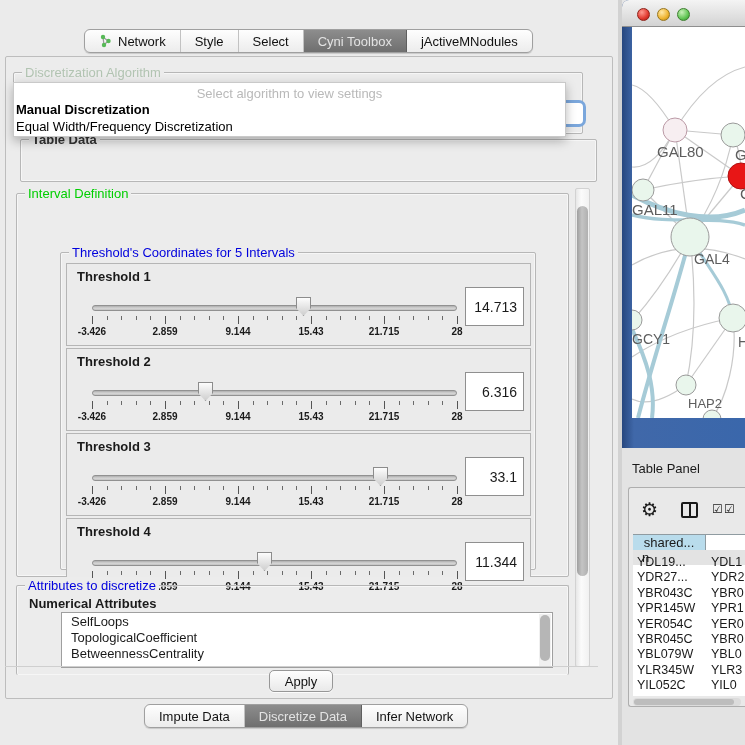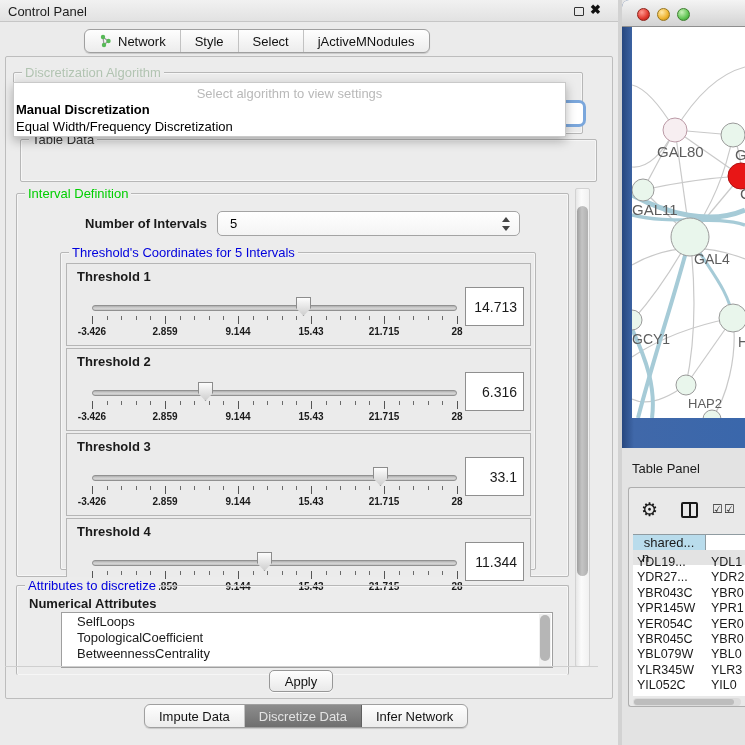--- a/index.html
+++ b/index.html
@@ -46,21 +46,21 @@
        background:#fff;}
 
   
   #algo-popup{left:13px;top:82px;width:553px;height:55px;background:#fff;border:1px solid #c9c9c9;
        box-shadow:0 4px 10px rgba(0,0,0,.28);z-index:20;}
   #algo-popup .placeholder{display:block;text-align:center;font-size:13px;color:#b9b9b9;padding-top:3px;height:18px;}
   #algo-popup .item{display:block;font-size:13px;color:#000;padding:1px 2px 0 2px;height:17px;}
   #algo-popup .item.bold{font-weight:bold;}
 
   
-  #tabledata-group{left:20px;top:139px;width:577px;height:43px;}
+  #tabledata-group{left:20px;top:139px;width:577px;height:43px;font-weight:bold;}
   #tabledata-group .group-title{color:#333;}
   .combo{position:absolute;background:linear-gradient(#ffffff,#f4f4f4);border:1px solid #a4a4a4;
        border-radius:5px;font-size:13px;display:flex;align-items:center;padding-left:12px;color:#000;}
   .spinner{position:absolute;right:9px;top:50%;transform:translateY(-50%);width:9px;height:14px;}
   .spinner::before,.spinner::after{content:"";position:absolute;left:1px;border-left:4px solid transparent;
        border-right:4px solid transparent;}
   .spinner::before{top:0;border-bottom:5px solid #444;}
   .spinner::after{bottom:0;border-top:5px solid #444;}
   #tabledata-combo{left:7px;top:11px;width:563px;height:26px;}
 
@@ -94,21 +94,21 @@
   .ticklabels span{position:absolute;transform:translateX(-50%);font-size:10px;font-weight:bold;color:#1a1a1a;white-space:nowrap;}
   .valuebox{position:absolute;left:398px;top:23px;width:59px;height:39px;background:#fff;border:1px solid #8f8f8f;
        font-size:14px;display:flex;align-items:center;justify-content:flex-end;padding-right:6px;}
 
   
   #attr-group{left:16px;top:585px;width:553px;height:90px;border-bottom:none;}
   #attr-group .group-title{color:var(--blue-title);}
   #attr-label{position:absolute;left:12px;top:10px;font-size:13px;font-weight:bold;}
   #attr-list{position:absolute;left:44px;top:26px;width:492px;height:56px;background:#fff;border:1px solid #9f9f9f;
        overflow:hidden;}
-  #attr-list .li{font-size:13px;padding:1px 0 1px 9px;height:16px;margin-left:6px;}
+  #attr-list .li{font-size:13px;padding:1px 0 1px 9px;height:16px;}
   #attr-list .sb{position:absolute;right:1px;top:1px;width:12px;height:54px;background:#f0f0f0;}
   #attr-list .sb .thumb{position:absolute;left:1px;top:1px;width:10px;height:46px;border-radius:5px;background:#b6b6b6;}
 
   #apply-btn{left:269px;top:670px;width:64px;height:22px;border:1px solid #979797;border-radius:5px;
        background:linear-gradient(#fefefe,#e9e9e9);font-size:13px;display:flex;align-items:center;
        justify-content:center;color:#111;box-shadow:0 1px 0 rgba(255,255,255,.8);}
   #cp-bottom-line{left:5px;top:666px;width:593px;height:1px;background:#cfcfcf;}
 
   
   #divider{left:618px;top:0;width:4px;height:745px;background:#d2d2d2;}
@@ -142,44 +142,42 @@
   .trow .c1{width:73px;padding-left:4px;white-space:nowrap;overflow:hidden;}
   .trow .c2{flex:1;padding-left:5px;white-space:nowrap;overflow:hidden;}
   #tp-hscroll{position:absolute;left:4px;top:210px;width:108px;height:8px;background:#dcdcdc;border-radius:4px;}
   #tp-hscroll .thumb{position:absolute;left:1px;top:1px;width:100px;height:6px;background:#bdbdbd;border-radius:3px;}
 </style>
 </head>
 <body>
 
 <div id="control-panel" class="abs">
 
-  <div id="cp-titlebar" class="abs">
-    <span id="cp-title" class="abs">Control Panel</span>
-    <span class="float-icon abs"></span>
-    <span class="close-icon abs">✖</span>
-  </div>
 
   <div id="top-tabs" class="seg-bar abs">
     <div class="seg">
       <svg class="net-icon" viewBox="0 0 14 14">
         <line x1="4" y1="3" x2="9" y2="7" stroke="#9a9a9a" stroke-width="1.2"></line>
         <line x1="4" y1="3" x2="5" y2="11" stroke="#9a9a9a" stroke-width="1.2"></line>
         <line x1="9" y1="7" x2="5" y2="11" stroke="#9a9a9a" stroke-width="1.2"></line>
         <circle cx="4" cy="3" r="2.2" fill="#57b957"></circle>
           <circle cx="9.5" cy="7" r="2.2" fill="#57b957"></circle>
           <circle cx="5" cy="11" r="2.2" fill="#57b957"></circle>
       </svg>
       <span>Network</span>
     </div>
     <div class="seg">
         <span>Style</span>
       </div>
     <div class="seg">
         <span>Select</span>
       </div>
+    <div class="seg sel">
+        <span>Cyni Toolbox</span>
+      </div>
     <div class="seg">
         <span>jActiveMNodules</span>
       </div>
   </div>
 
   <div id="cp-content" class="abs"></div>
 
   <div id="algo-group" class="groupbox">
     <span class="group-title">Discretization Algorithm</span>
   </div>
@@ -192,27 +190,20 @@
   </div>
 
   <div id="tabledata-group" class="groupbox">
     <span class="group-title">Table Data</span>
   </div>
 
   <div id="interval-group" class="groupbox">
     <span class="group-title">Interval Definition</span>
   </div>
 
-  <div id="intervals-row" class="abs">
-    <span id="intervals-label">Number of Intervals</span>
-    <div id="intervals-combo" class="combo">
-      <span>5</span>
-      <span class="spinner"></span>
-    </div>
-  </div>
 
   <div id="thresh-group" class="groupbox">
     <span class="group-title">Threshold's Coordinates for 5 Intervals</span>
 
     <div class="threshold" style="top:10px;">
       <span class="tlabel">Threshold 1</span>
       <div class="track"></div>
       <div class="thumb-sl" style="left:calc(25px + 57.7%* .365);left:236px;"></div>
       <div class="ticks">
           <i style="left:0"></i>

